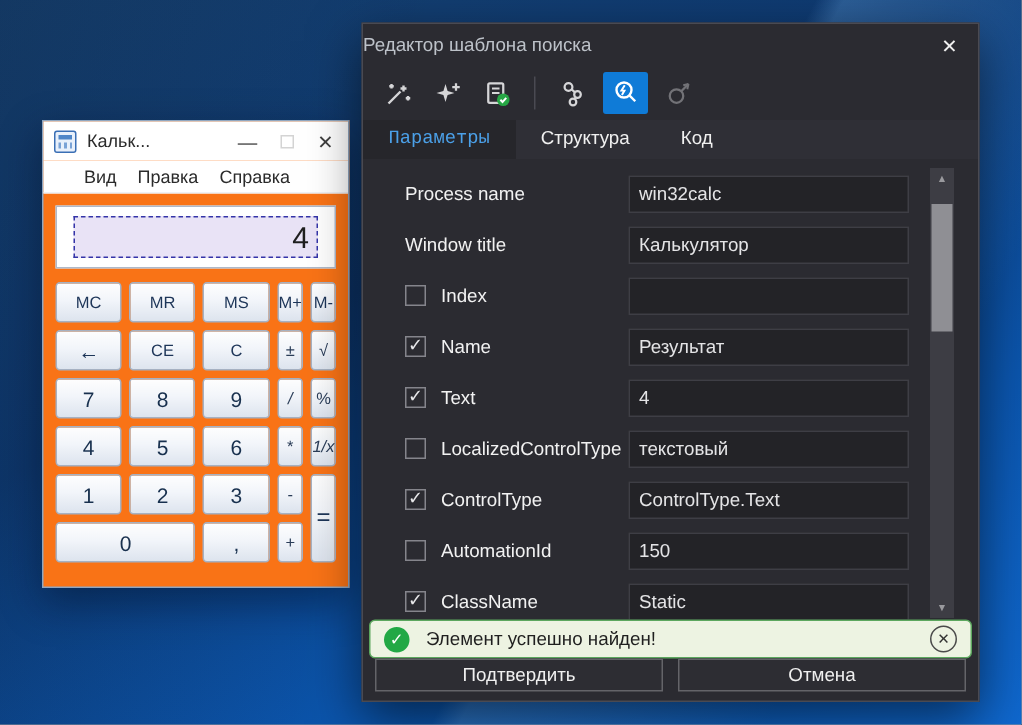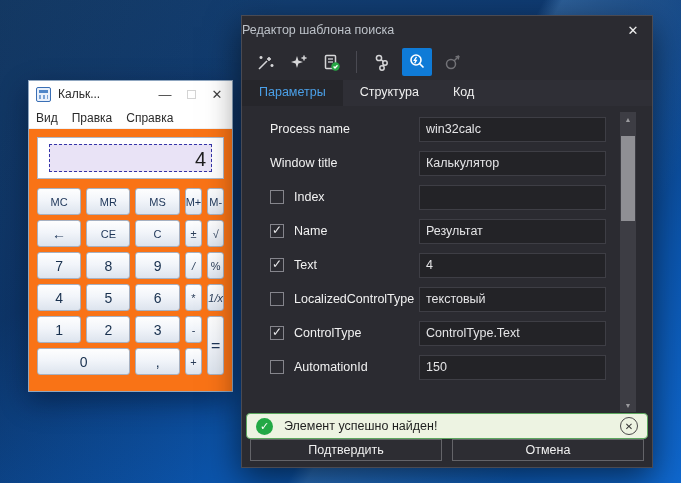--- a/index.html
+++ b/index.html
@@ -19,21 +19,21 @@
   .calc-titlebar { height:26px; background:#fff; display:flex; align-items:center; padding:0 2px 0 7px; }
   .calc-ico { width:15px; height:15px; border:1px solid #3a6fb5; border-radius:2px; background:#e8f0fb; position:relative; flex:0 0 auto; }
   .calc-ico::before { content:""; position:absolute; left:2px; right:2px; top:2px; height:3px; background:#4f86c8; }
   .calc-ico::after  { content:""; position:absolute; left:2px; right:2px; top:7px; bottom:2px;
                       background:repeating-linear-gradient(90deg,#7aa3d6 0 2px,transparent 2px 4px); }
   .calc-title { font-size:12px; color:#2b2b2b; margin-left:7px; flex:1 1 auto; white-space:nowrap; overflow:hidden; }
   .wbtn { width:26px; height:22px; display:flex; align-items:center; justify-content:center;
           font-size:13px; color:#404040; }
   .wbtn.max-dis { color:#cfcfcf; }
   .max-glyph { width:9px; height:9px; border:1px solid #d4d4d4; display:block; }
-  .calc-menubar { height:22px; background:#fff; display:flex; align-items:center; padding-left:0; border-bottom:1px solid #eef1f5; }
+  .calc-menubar { height:22px; background:#fff; display:flex; align-items:center; padding-left:20px; border-bottom:1px solid #eef1f5; }
   .menu-item { font-size:12px; color:#2b2b2b; padding:2px 7px; }
   .calc-body { padding:8px; }
   .calc-display { height:42px; background:#fff; border:1px solid #aeb9ca; position:relative; }
   .calc-selection { position:absolute; left:11px; right:11px; top:6px; bottom:6px;
                     border:1px dashed #3434a8; background:#e9e3f6;
                     display:flex; align-items:flex-end; justify-content:flex-end;
                     font-size:20px; color:#1f1f1f; padding:0 5px 1px 0; line-height:1.1; }
   .calc-grid { margin-top:9px; display:grid; grid-template-columns:repeat(3,1fr);
                grid-auto-rows:27px; gap:5px; }
   .cbtn { background:linear-gradient(#fefefe 0%, #f2f5fa 45%, #dde4ee 100%);
@@ -59,21 +59,21 @@
                color:#f0f0f0; font-size:13px; }
   .dlg-toolbar { position:absolute; left:10px; top:31px; height:30px; display:flex; align-items:center; gap:7px; }
   .tbtn { width:26px; height:26px; display:flex; align-items:center; justify-content:center; border-radius:2px; }
   .tbtn.active { background:#0f7bd7; width:30px; height:28px; }
   .tbtn.disabled { opacity:.45; }
   .tsep { width:1px; height:22px; background:#4a4a52; margin:0 5px; }
   .tbtn svg { display:block; }
 
   .dlg-tabs { position:absolute; left:0; right:0; top:64px; height:26px; background:#2f2f36; display:flex; }
   .tab { padding:5px 17px 0 17px; font-size:12.5px; color:#f0f0f0; height:26px; }
-  .tab.active { background:#26262b; color:#4ba0e8; }
+  .tab.active { background:#26262b; color:#4ba0e8;font-family:Liberation Mono, monospace; }
 
   .dlg-form { position:absolute; left:0; right:0; top:90px; height:307px; overflow:hidden; padding-top:6px; }
   .frow { height:34px; display:flex; align-items:center; padding:0 46px 0 28px; }
   .cb { width:14px; height:14px; border:1px solid #85858c; background:#2b2b31; margin-right:10px;
         flex:0 0 auto; position:relative; }
   .cb.checked::after { content:"✓"; position:absolute; left:1px; top:-2px; font-size:12px; color:#e8e8ea; }
   .flabel { font-size:12.5px; color:#f2f2f2; flex:1 1 auto; white-space:nowrap; }
   .finput { width:187px; height:25px; background:#232327; border:1px solid #3e3e45;
             color:#e4e4e6; font-size:12.5px; font-family:"Liberation Sans",sans-serif;
             padding:0 6px; flex:0 0 auto; outline:none; }
@@ -263,20 +263,25 @@
     <div class="frow">
       <span class="cb checked"></span>
       <span class="flabel">ControlType</span>
       <input class="finput" value="ControlType.Text" style="">
     </div>
     <div class="frow">
       <span class="cb"></span>
       <span class="flabel">AutomationId</span>
       <input class="finput" value="150" style="">
     </div>
+    <div class="frow">
+      <span class="cb checked"></span>
+      <span class="flabel">ClassName</span>
+      <input class="finput" value="Static" style="">
+    </div>
   </div>
 
   <div class="dlg-scrollbar">
     <span class="sb-arrow sb-up">▲</span>
     <span class="sb-thumb"></span>
     <span class="sb-arrow sb-down">▼</span>
   </div>
 
   <div class="dlg-toast">
     <span class="toast-check">✓</span>

